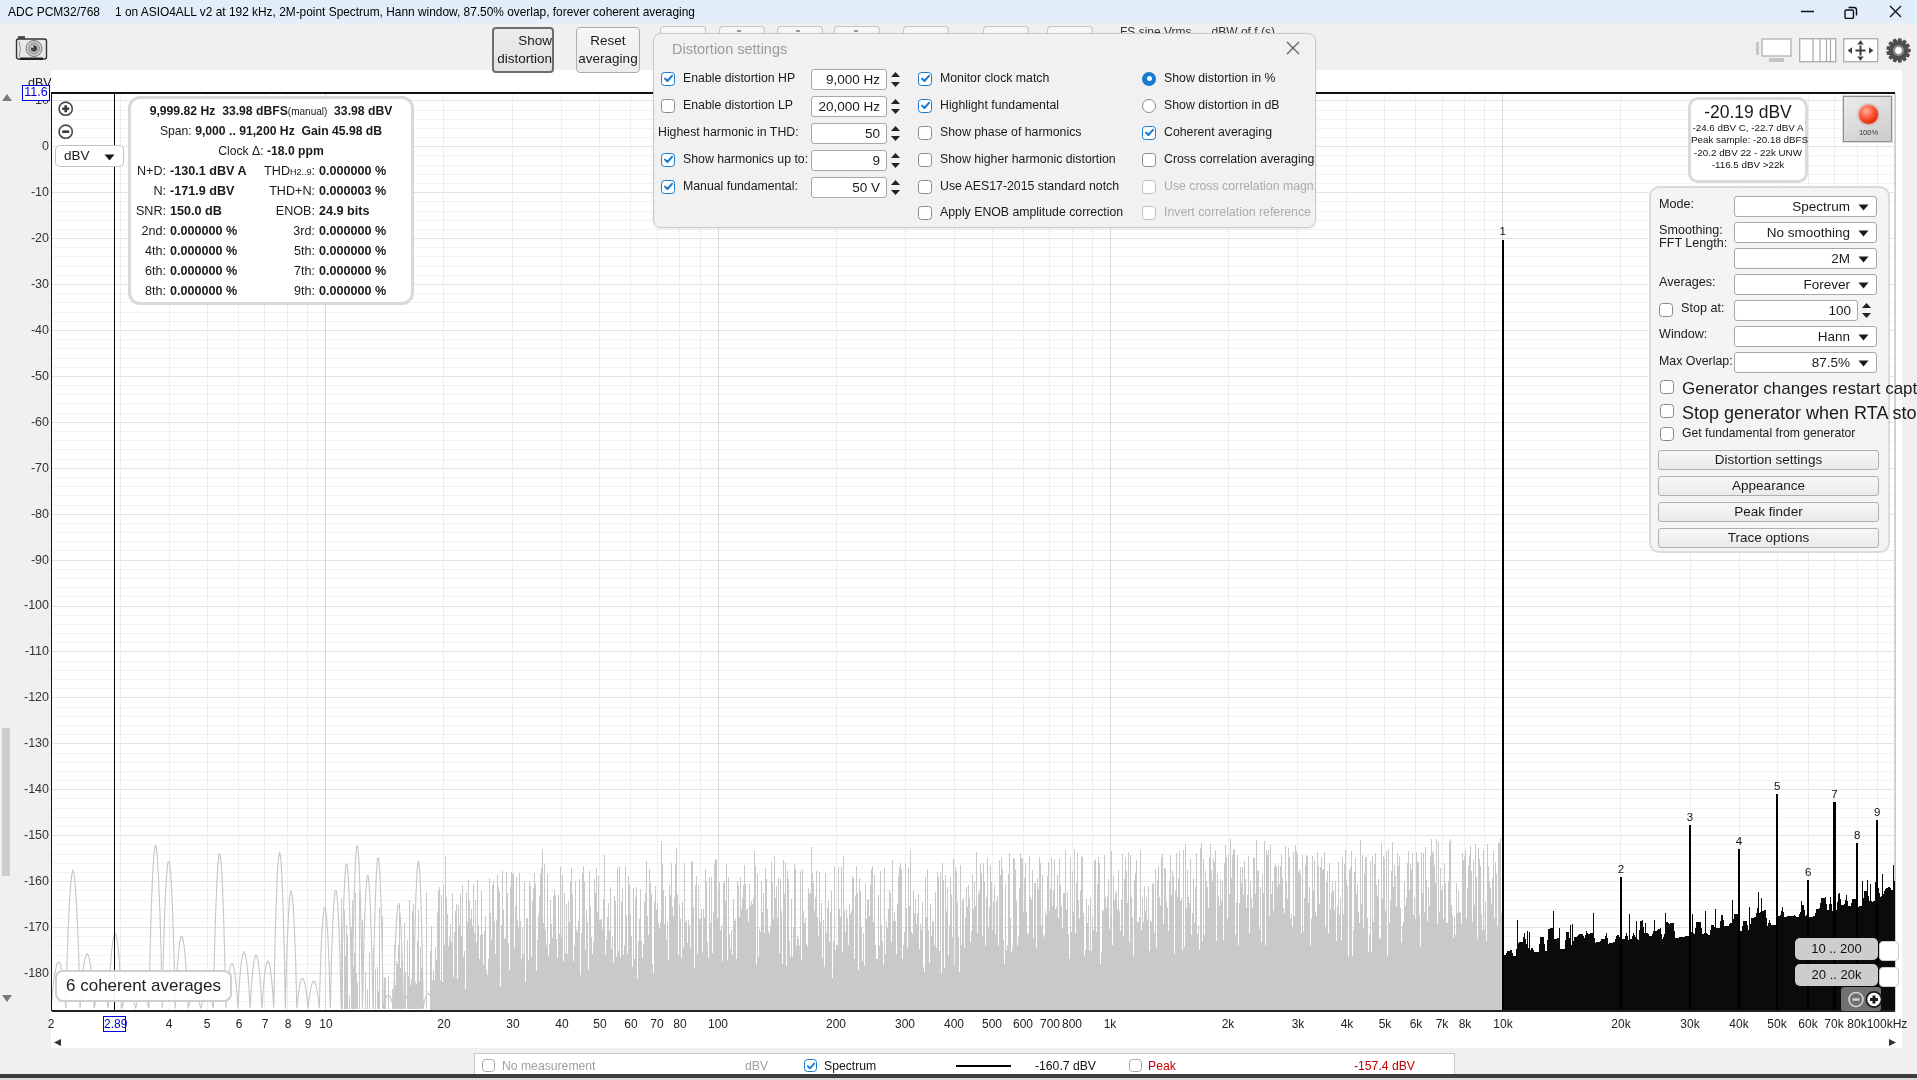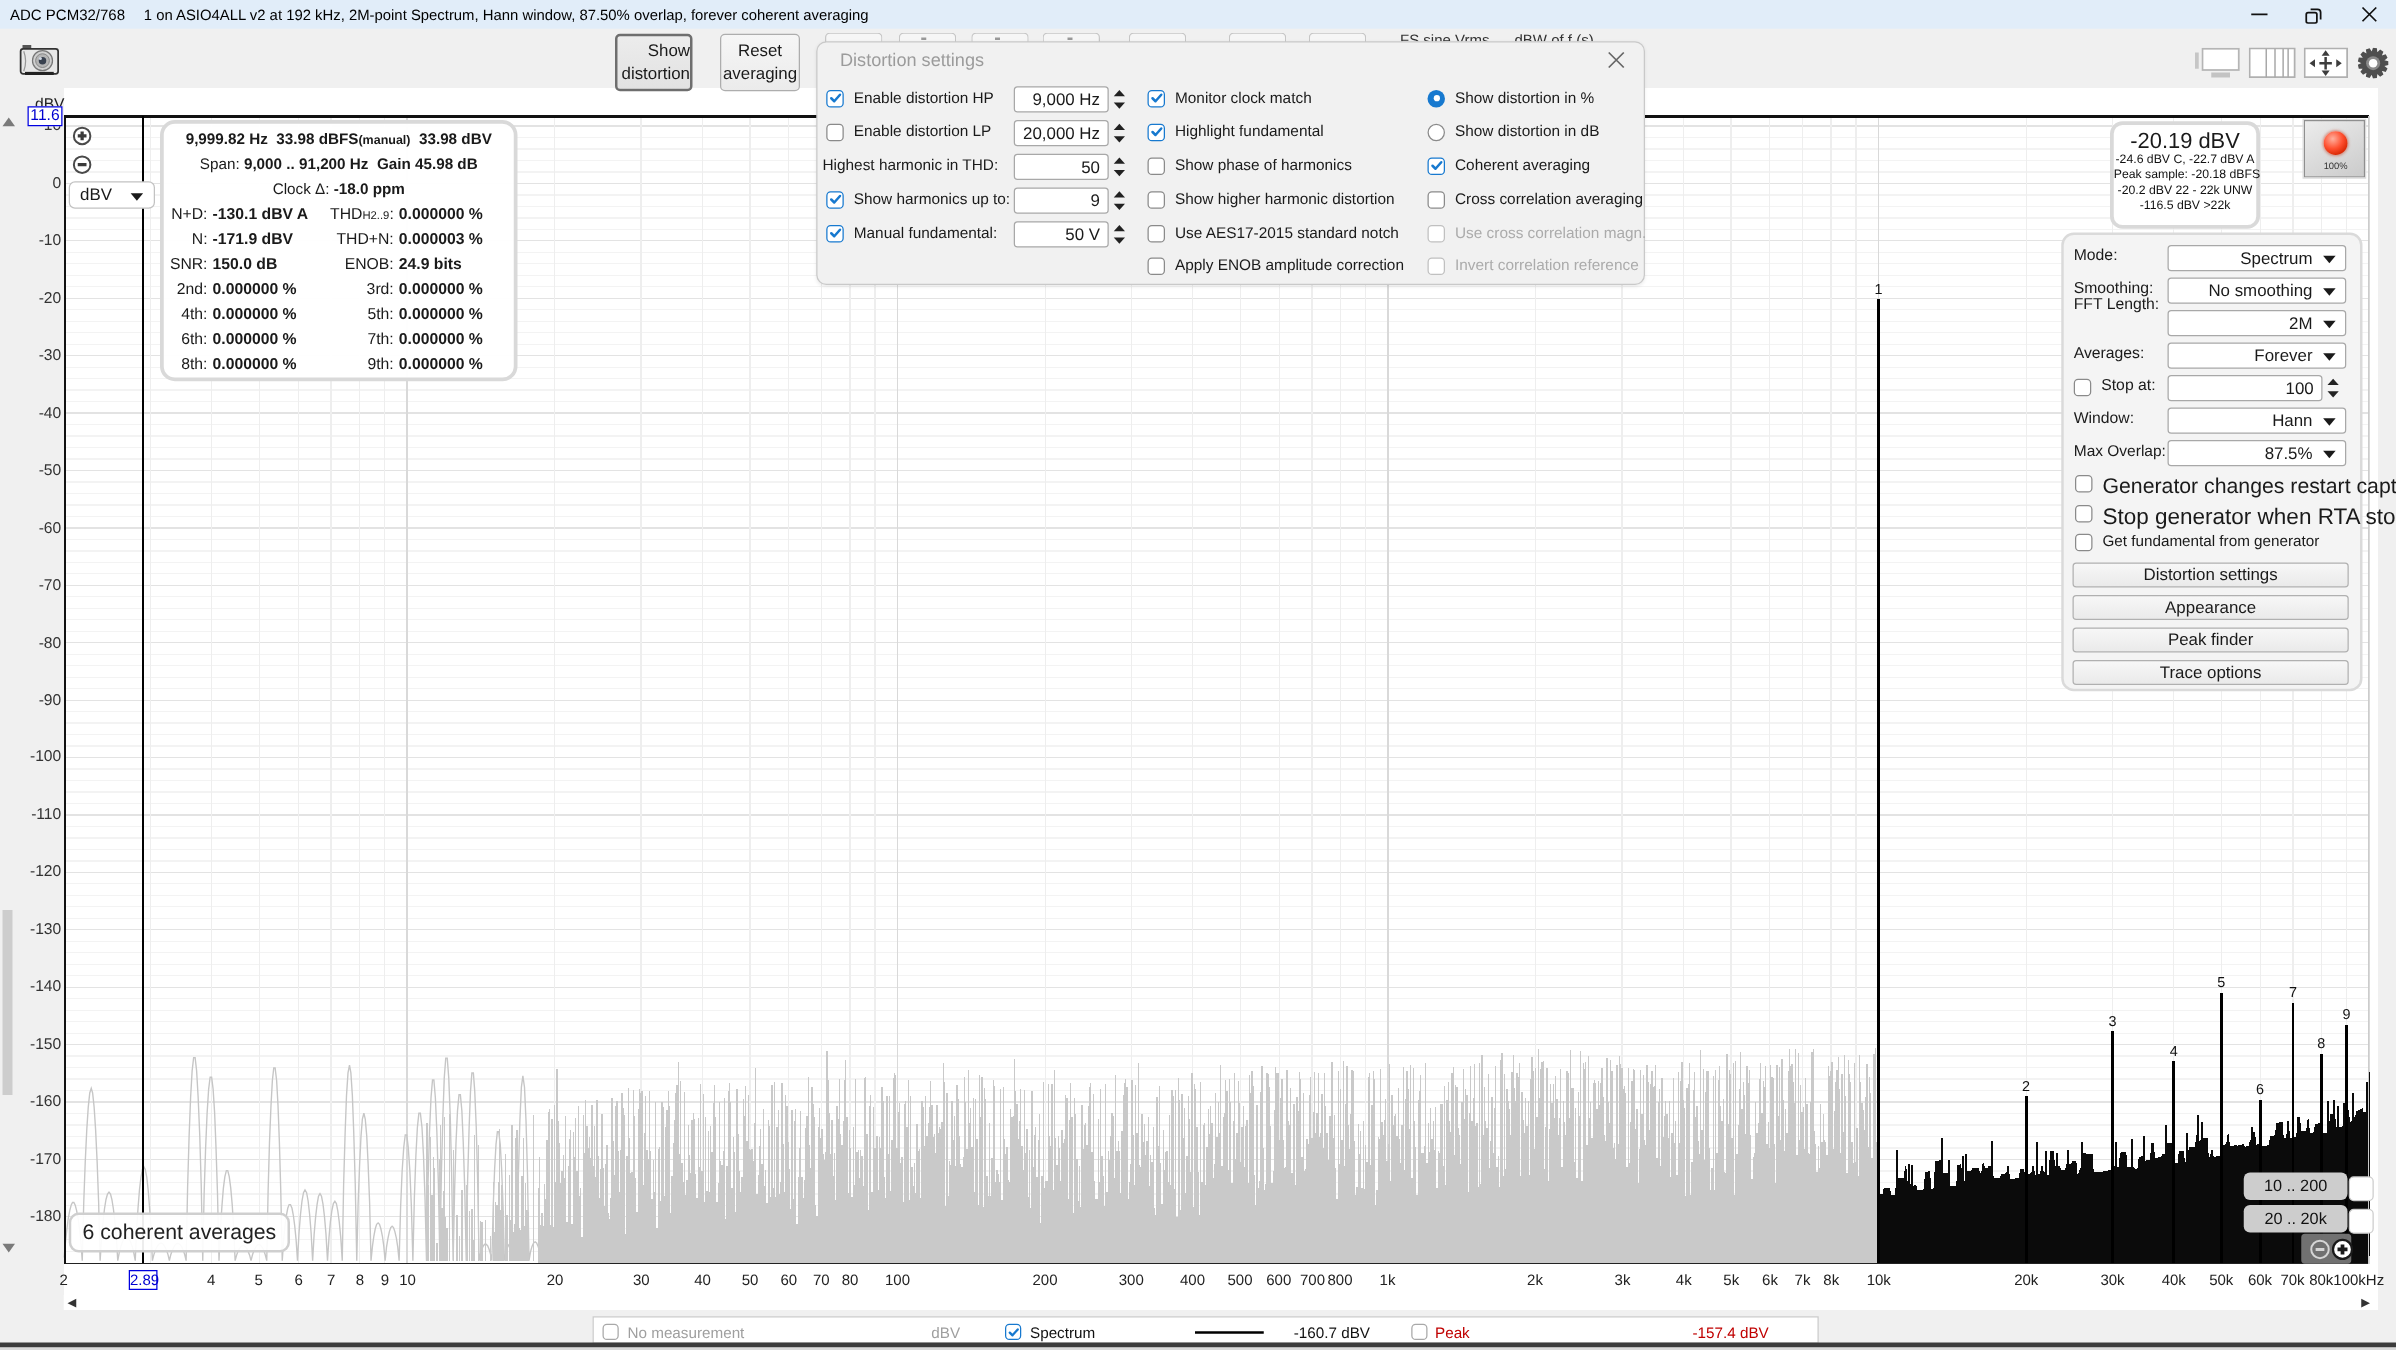--- a/index.html
+++ b/index.html
@@ -130,21 +130,21 @@
     <path d="M27 5.5V13.5 M23 9.5H31" stroke="#1a1a1a" stroke-width="3"></path>
   </svg>
 <svg class="a" style="left:1px;top:93px" width="12" height="9">
     <path d="M1 8 L6 1 L11 8 Z" fill="#7a7a7a"></path>
   </svg>
 <div class="a" style="left:2px;top:728px;width:8px;height:148px;background:#cdcdcd"></div>
 <svg class="a" style="left:1px;top:994px" width="12" height="9">
     <path d="M1 1 L11 1 L6 8 Z" fill="#7a7a7a"></path>
   </svg>
 <div class="a" style="left:128px;top:96px;width:286px;height:209px;background:rgba(255,255,255,0.96);border:3px solid #d9d9d9;border-radius:12px;box-sizing:border-box"></div>
-<div class="a ic" style="top:104px"><b>9,999.82 Hz&nbsp; 33.98 dBFS</b><span style="font-size:10px;font-weight:bold">(manual)</span><b>&nbsp; 33.98 dBV</b></div>
+<div class="a ic" style="top:104px"><b>9,999.82 Hz&nbsp; 33.98 dBFS</b><span style="font-size:10px;font-weight:normal">(manual)</span><b>&nbsp; 33.98 dBV</b></div>
 <div class="a ic" style="top:124px">Span: <b>9,000 .. 91,200 Hz</b> &nbsp;<b>Gain 45.98 dB</b></div>
 <div class="a ic" style="top:144px">Clock Δ: <b>-18.0 ppm</b></div>
 <div class="a il" style="left:58px;top:164px;width:108px">N+D:</div>
 <div class="a iv" style="left:170px;top:164px">-130.1 dBV A</div>
 <div class="a il" style="left:207px;top:164px;width:108px">THD<span style="font-size:9px">H2..9</span>:</div>
 <div class="a iv" style="left:319px;top:164px">0.000000 %</div>
 <div class="a il" style="left:58px;top:184px;width:108px">N:</div>
 <div class="a iv" style="left:170px;top:184px">-171.9 dBV</div>
 <div class="a il" style="left:207px;top:184px;width:108px">THD+N:</div>
 <div class="a iv" style="left:319px;top:184px">0.000003 %</div>

